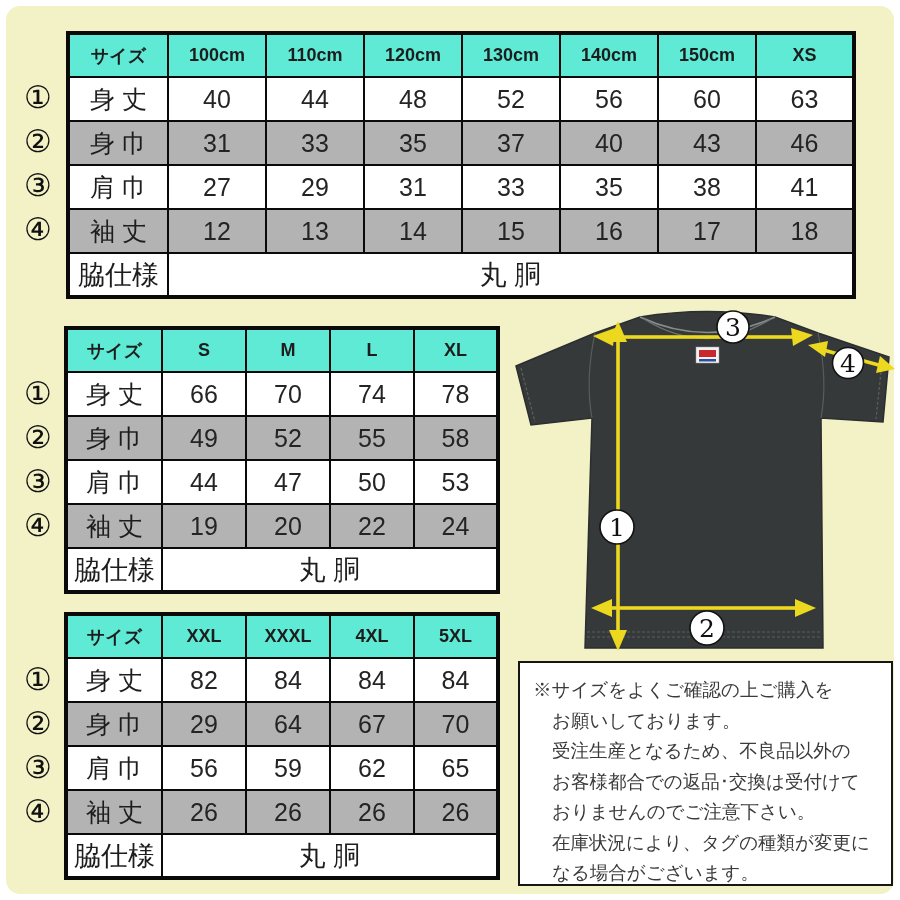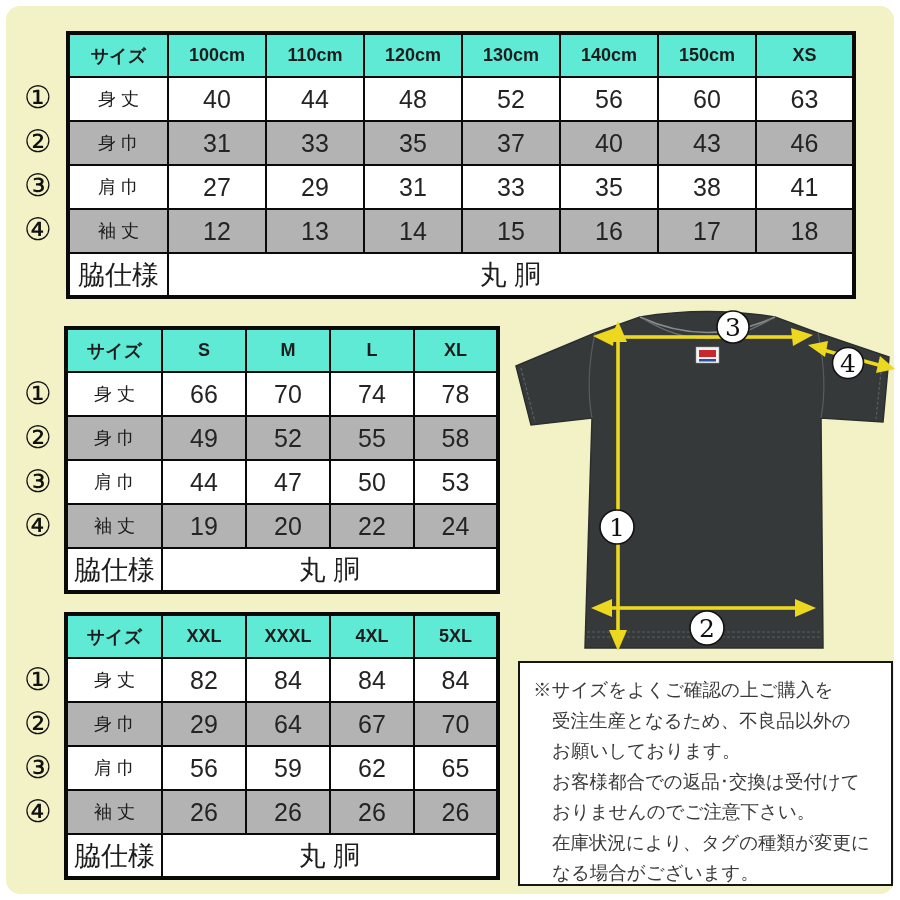--- a/index.html
+++ b/index.html
@@ -9,21 +9,21 @@
 
   
   .sizetable{position:absolute;border-collapse:collapse;table-layout:fixed;background:#fff;
              border:4px solid #0a0a0a;}
   .sizetable th,.sizetable td{border:2px solid #0a0a0a;text-align:center;vertical-align:middle;
              padding:0;height:40px;white-space:nowrap;overflow:hidden;}
   .sizetable tr{height:44px;}
   .sizetable thead th{background:#5eead4;font-weight:bold;font-size:18px;color:#1d1d1d;}
   .sizetable tbody tr:nth-child(odd) td{background:#ffffff;}
   .sizetable tbody tr:nth-child(even) td{background:#b3b3b3;}
-  .sizetable td.rowlabel{font-size:18px;color:#1d1d1d;}
+  .sizetable td.rowlabel{font-size:25px;color:#1d1d1d;}
   .sizetable td.val{font-size:25px;color:#242424;}
   .sizetable tfoot td{background:#ffffff;font-size:27px;color:#1d1d1d;}
   #table-kids{left:66px;top:31px;width:790px;}
   #table-adult{left:64px;top:326px;width:436px;}
   #table-big{left:64px;top:612px;width:436px;}
 
   
   .rownum{position:absolute;left:20px;width:36px;text-align:center;font-size:31px;line-height:32px;
           color:#111;font-family:"DejaVu Serif",serif;}
 
@@ -301,20 +301,20 @@
       <text class="marker-num" x="228" y="36" text-anchor="middle">3</text>
     </g>
     <g>
       <circle cx="343" cy="63" r="15.5" fill="#ffffff" stroke="#111" stroke-width="1.6"></circle>
       <text class="marker-num" x="343" y="72" text-anchor="middle">4</text>
     </g>
   </svg>
 
   <div class="notebox">
     <div class="line">※サイズをよくご確認の上ご購入を</div>
+    <div class="line indent">お願いしております。</div>
     <div class="line indent">受注生産となるため、不良品以外の</div>
-    <div class="line indent">お願いしております。</div>
     <div class="line indent">お客様都合での返品･交換は受付けて</div>
     <div class="line indent">おりませんのでご注意下さい。</div>
     <div class="line indent">在庫状況により、タグの種類が変更に</div>
     <div class="line indent">なる場合がございます。</div>
   </div>
 </div>
 
 </body></html>

